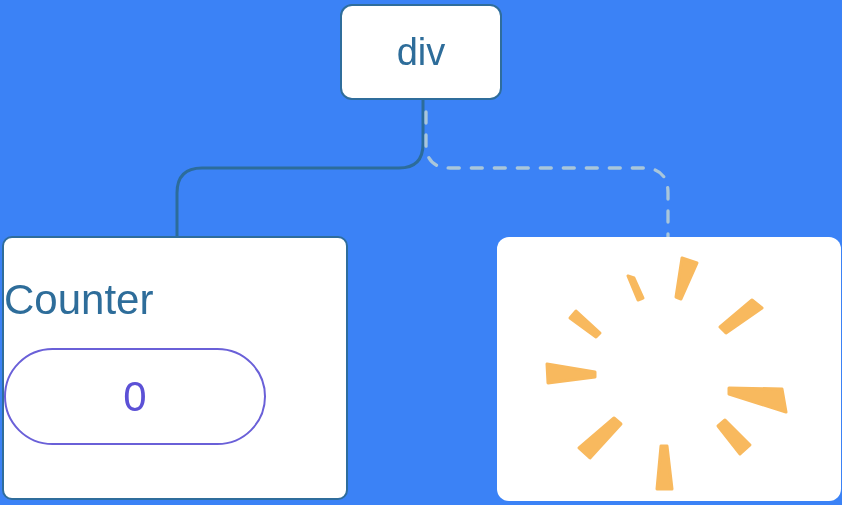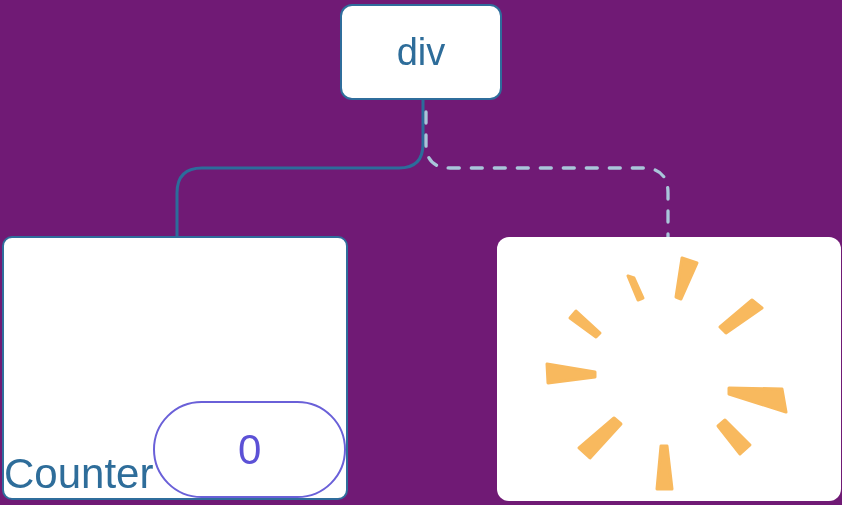--- a/index.html
+++ b/index.html
@@ -7,21 +7,21 @@
     padding: 0;
     width: 842px;
     height: 505px;
     overflow: hidden;
     font-family: "Liberation Sans", sans-serif;
   }
   .stage {
     position: relative;
     width: 842px;
     height: 505px;
-    background: #701a75;
+    background: #3b82f6;
     overflow: hidden;
   }
   
   .node-div {
     position: absolute;
     left: 340px;
     top: 4px;
     width: 162px;
     height: 96px;
     box-sizing: border-box;
@@ -51,21 +51,22 @@
     position: absolute;
     left: 2px;
     top: 236px;
     width: 346px;
     height: 264px;
     box-sizing: border-box;
     background: #FFFFFF;
     border: 2.5px solid #2F6D9C;
     border-radius: 10px;
     display: flex;
-    align-items: flex-end;
+    flex-direction: column;
+    align-items: flex-start;
   }
   .counter-title {
     margin-top: 38px;
     font-size: 42px;
     line-height: 1.15;
     color: #2E6D9A;
   }
   .state-pill {
     margin-top: 24px;
     width: 262px;

